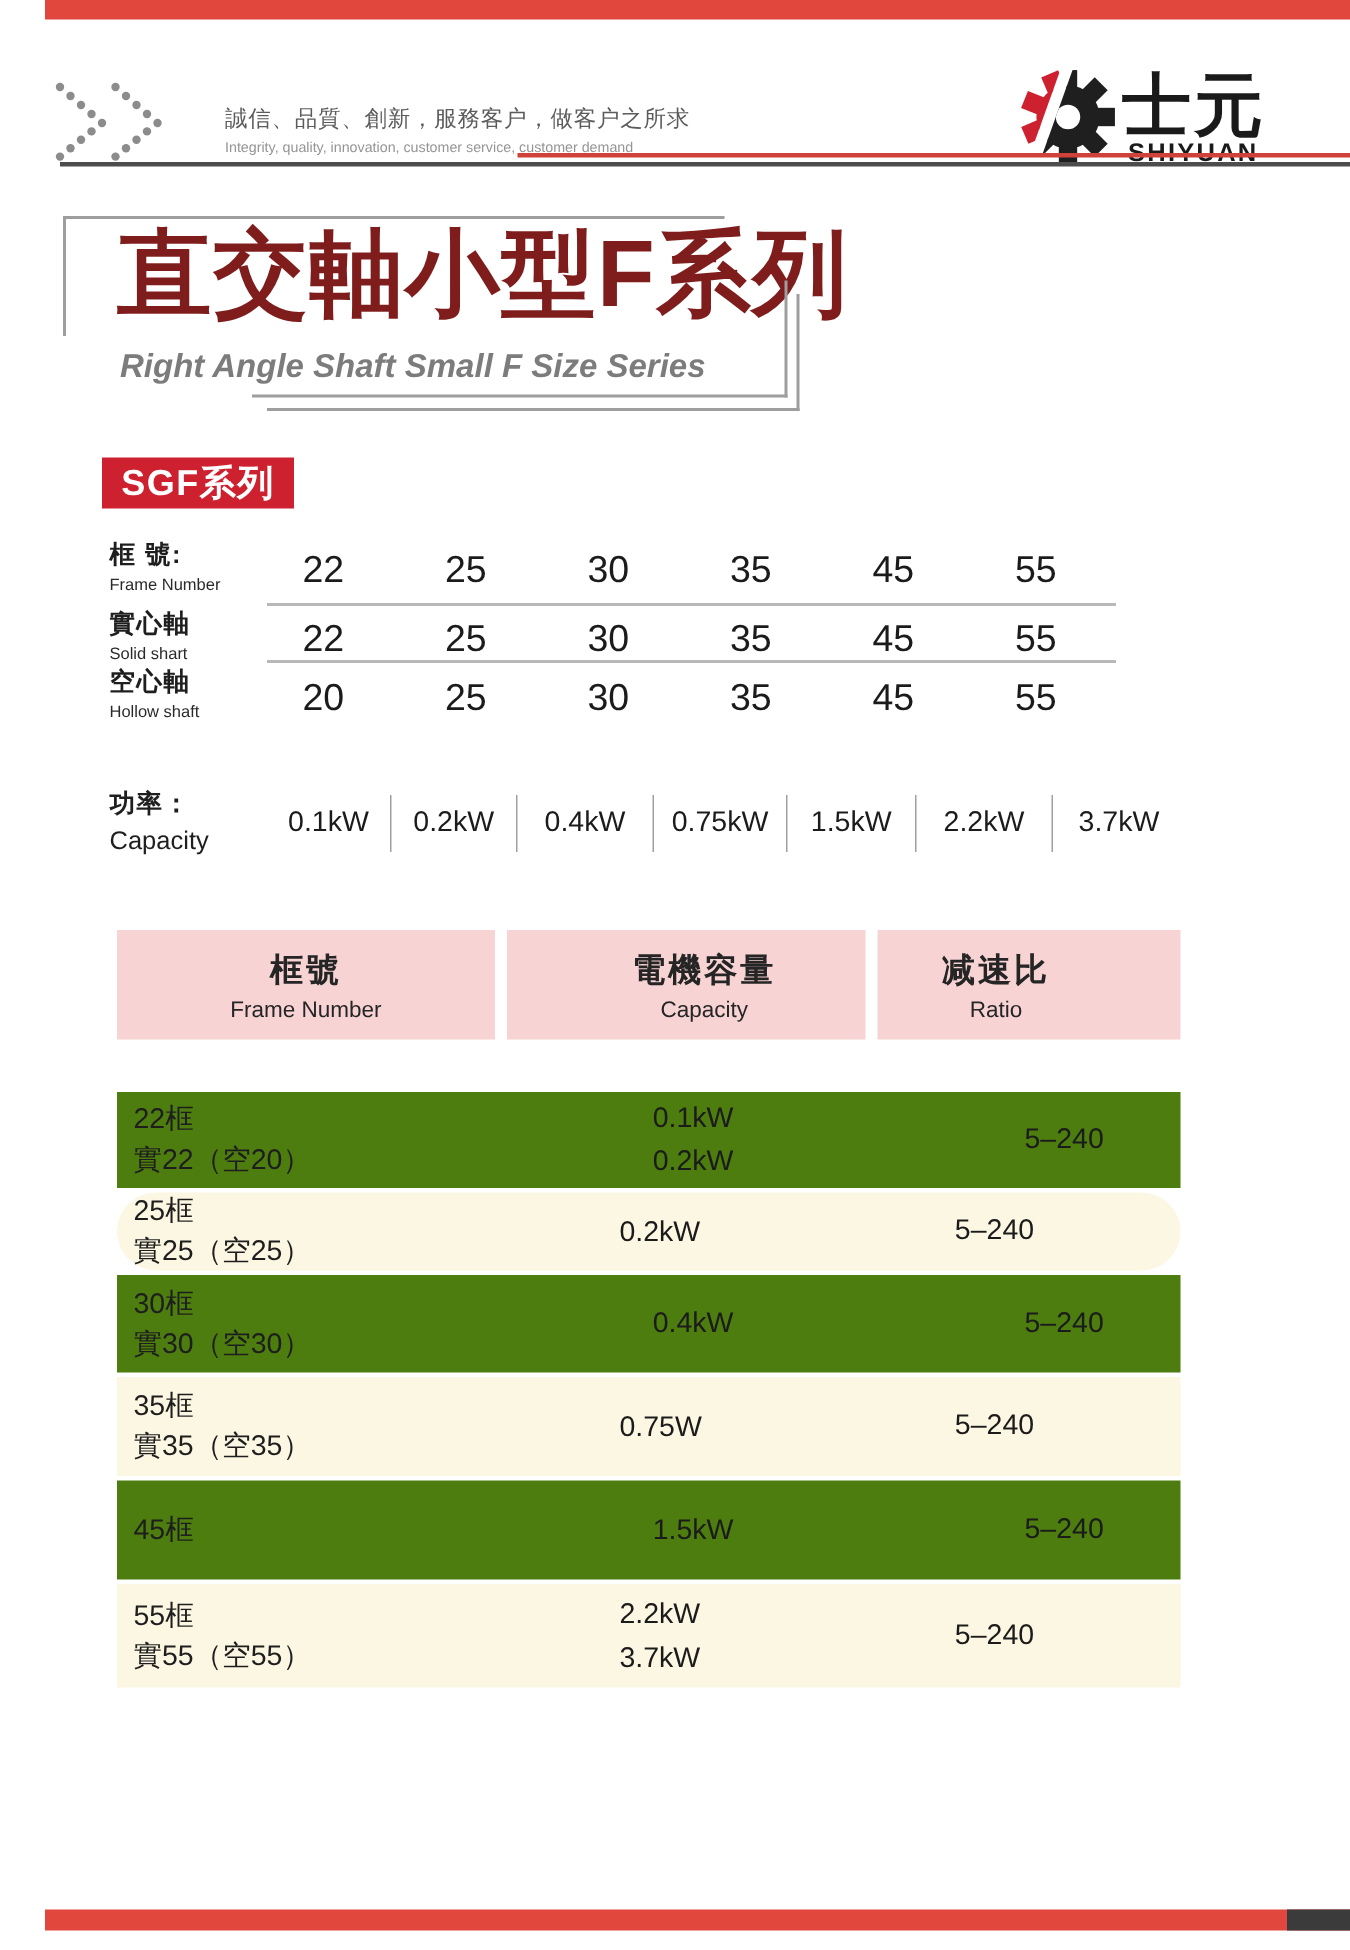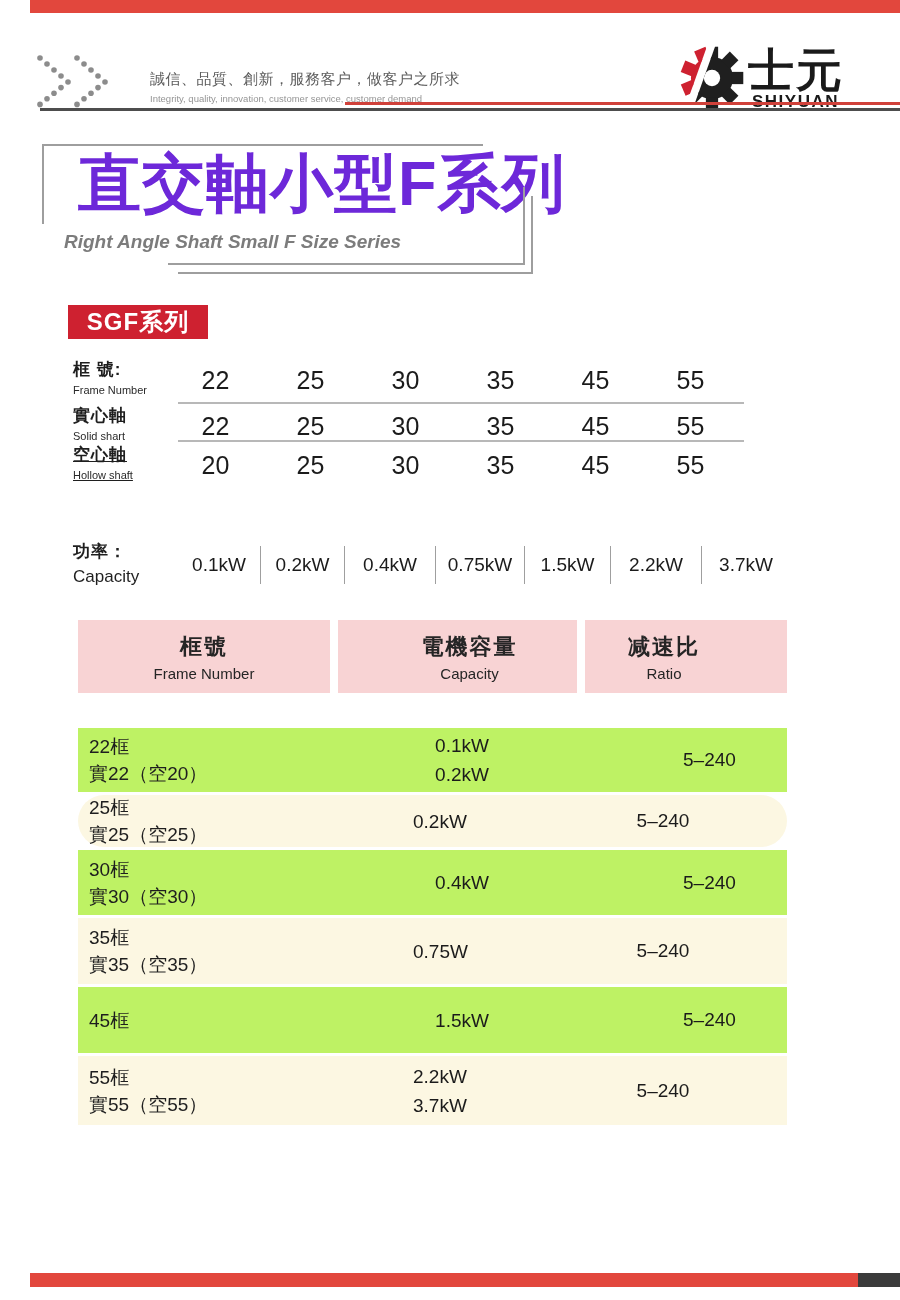--- a/index.html
+++ b/index.html
@@ -19,58 +19,58 @@
   .slogan-en { position:absolute; left:150px; top:93px; font-size:9.5px; color:#959595; }
   .gear-svg { position:absolute; left:678px; top:44px; }
   .brand-cn { position:absolute; left:748px; top:40px; font-size:46px; font-weight:900; color:#1a1a1a; letter-spacing:2px; }
   .brand-en { position:absolute; left:752px; top:92px; font-size:17px; font-weight:bold; color:#1a1a1a; letter-spacing:1.5px; }
   .rule-red  { position:absolute; left:345px; top:102px; width:555px; height:3px; background:#d0413a; }
   .rule-dark { position:absolute; left:40px;  top:108px; width:860px; height:3px; background:#4d4d4d; }
 
   
   .tl-h { position:absolute; left:42px; top:144px; width:441px; height:2px; background:#9e9e9e; }
   .tl-v { position:absolute; left:42px; top:144px; width:2px; height:80px; background:#9e9e9e; }
-  .title-cn { position:absolute; left:78px; top:152px; font-size:63px; font-weight:900; color:#6d28d9; letter-spacing:1px; line-height:1; }
-  .title-en { position:absolute; left:64px; top:231px; font-size:19px; font-weight:bold; font-style:italic; color:#7c7c7c; }
+  .title-cn { position:absolute; left:78px; top:152px; font-size:63px; font-weight:900; color:#7f1d1d; letter-spacing:1px; line-height:1; }
+  .title-en { position:absolute; left:80px; top:231px; font-size:22px; font-weight:bold; font-style:italic; color:#7c7c7c; }
   .br-v1 { position:absolute; left:523px; top:187px; width:2px; height:78px; background:#9e9e9e; }
   .br-v2 { position:absolute; left:531px; top:196px; width:2px; height:78px; background:#9e9e9e; }
   .br-h1 { position:absolute; left:168px; top:263px; width:357px; height:2px; background:#9e9e9e; }
   .br-h2 { position:absolute; left:178px; top:272px; width:355px; height:2px; background:#9e9e9e; }
 
   
-  .badge { position:absolute; left:68px; top:305px; width:140px; height:34px; background:#ce2130;
+  .badge { position:absolute; left:68px; top:305px; width:128px; height:34px; background:#ce2130;
            color:#fff; font-size:24px; font-weight:bold; display:flex; align-items:center; justify-content:center; letter-spacing:1px; }
 
   
   .spec-row { position:absolute; left:73px; width:680px; height:46px; }
   .spec-label-cn { font-size:17px; font-weight:bold; color:#1e1e1e; letter-spacing:1px; }
   .spec-label-en { font-size:11px; color:#2a2a2a; margin-top:3px; }
   .spec-nums { position:absolute; left:95px; top:8px; width:570px; display:flex; }
   .spec-nums span { width:95px; text-align:center; font-size:25px; color:#1b1b1b; }
   .spec-sep { position:absolute; left:178px; width:566px; height:2px; background:#b8b8b8; }
 
   
-  .cap-block { position:absolute; left:73px; top:524px; width:720px;margin-top:16px; }
+  .cap-block { position:absolute; left:73px; top:524px; width:720px; }
   .cap-label-cn { font-size:17px; font-weight:bold; letter-spacing:1px; }
   .cap-label-en { font-size:17px; margin-top:4px; }
   .cap-vals { position:absolute; left:105px; top:6px; height:38px; display:flex; align-items:center; }
   .cap-vals span { display:inline-flex; align-items:center; justify-content:center; height:38px; font-size:19px; color:#1b1b1b; }
   .cap-vals span + span { border-left:1.5px solid #9f9f9f; }
 
   
   .mt-header { position:absolute; left:78px; top:620px; width:709px; height:73px; display:flex; }
   .mt-hcell { background:#f8d3d4; display:flex; flex-direction:column; align-items:center; justify-content:center; }
   .mt-hcell .cn { font-size:22px; font-weight:bold; color:#252525; letter-spacing:2px; }
   .mt-hcell .en { font-size:15px; color:#252525; margin-top:3px; }
   .mt-c1 { width:260px; margin-right:8px; }
   .mt-c2 { width:246px; margin-right:8px;padding-left:24px; }
   .mt-c3 { width:207px; padding-right:44px; }
   .mt-body { position:absolute; left:78px; top:728px; width:709px; }
   .mrow { display:flex; align-items:center; margin-bottom:3px; }
-  .mrow.blue  { background:#bef264;gap:32px; }
+  .mrow.blue  { background:#4d7c0f;gap:32px; }
   .mrow.cream { background:#fcf7e2; }
   .mcol1 { width:335px; padding-left:11px; font-size:19px; line-height:27px; color:#1e1e1e; }
   .mcol2 { width:170px; font-size:19px; line-height:29px; color:#1b1b1b; }
   .mcol3 { width:160px; text-align:center; font-size:19px; color:#1b1b1b; }
 </style>
 </head>
 <body>
 
 <div id="page">
 
@@ -171,21 +171,21 @@
         <div class="spec-label-en">Solid shart</div>
         <div class="spec-nums">
           <span>22</span>
           <span>25</span>
           <span>30</span>
           <span>35</span>
           <span>45</span>
           <span>55</span>
         </div>
       </div>
-      <div class="spec-row" style="top: 443px; text-decoration: underline;">
+      <div class="spec-row" style="top: 443px;">
         <div class="spec-label-cn">空心軸</div>
         <div class="spec-label-en">Hollow shaft</div>
         <div class="spec-nums">
           <span>20</span>
           <span>25</span>
           <span>30</span>
           <span>35</span>
           <span>45</span>
           <span>55</span>
         </div>

